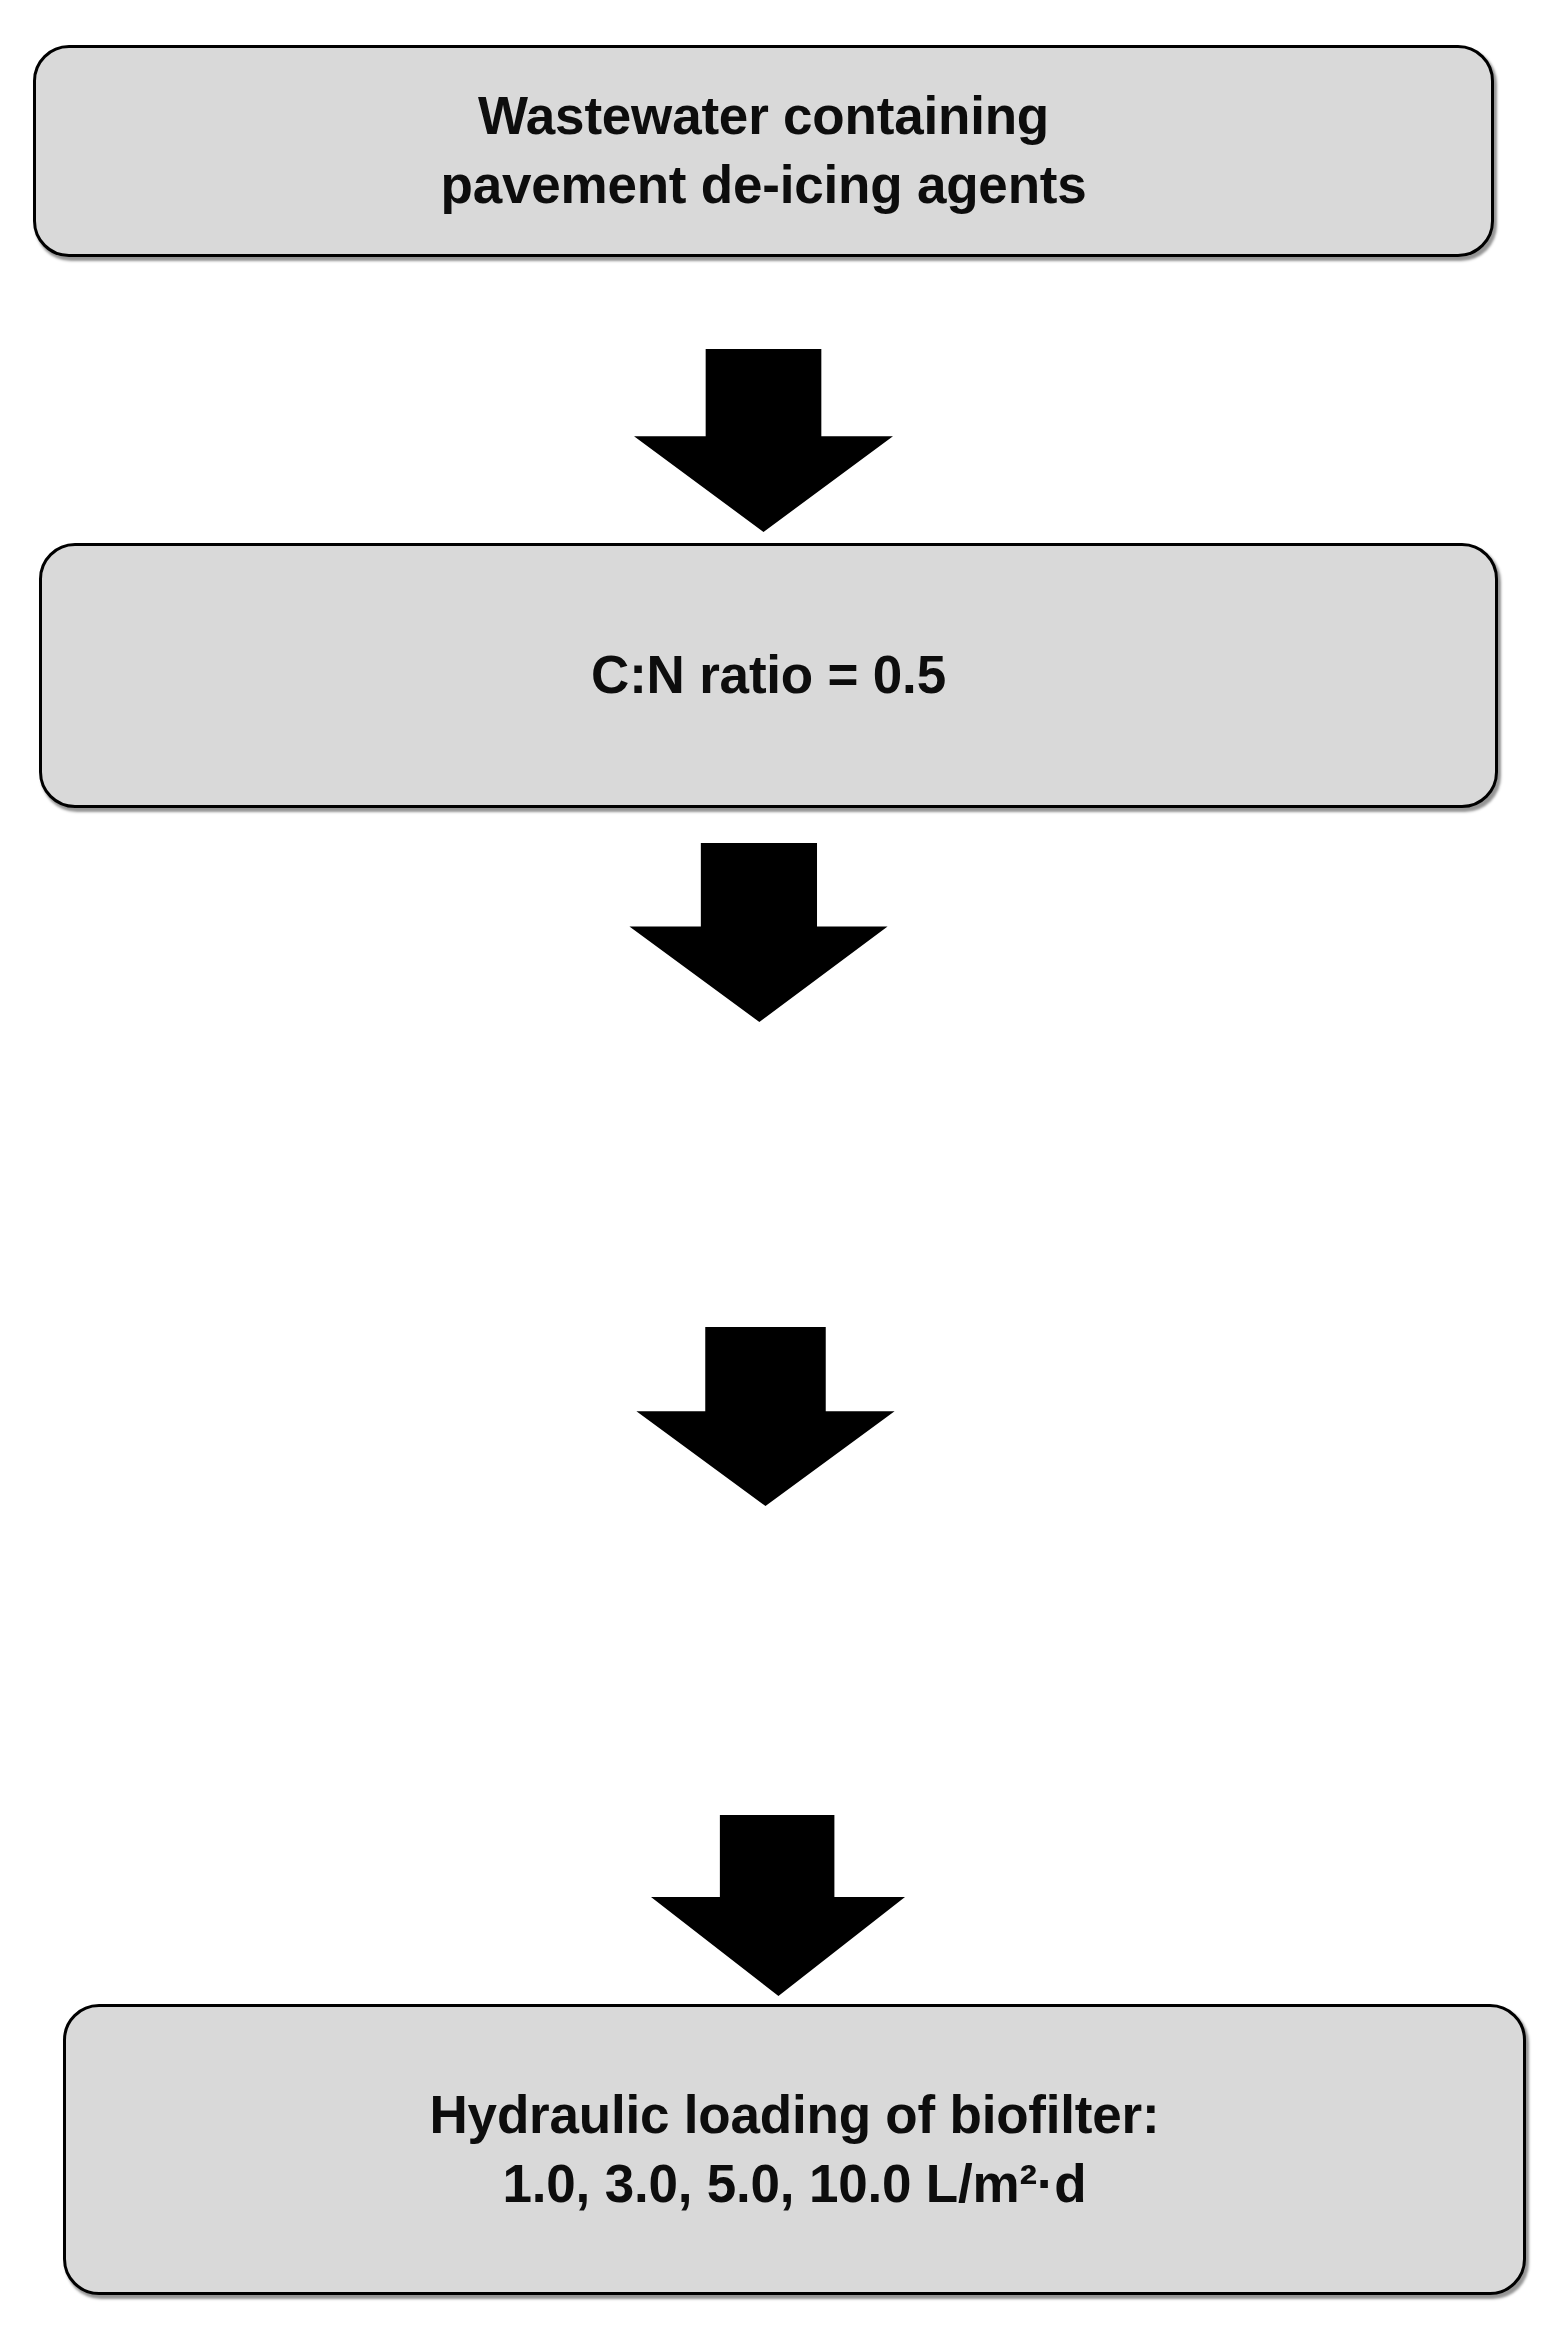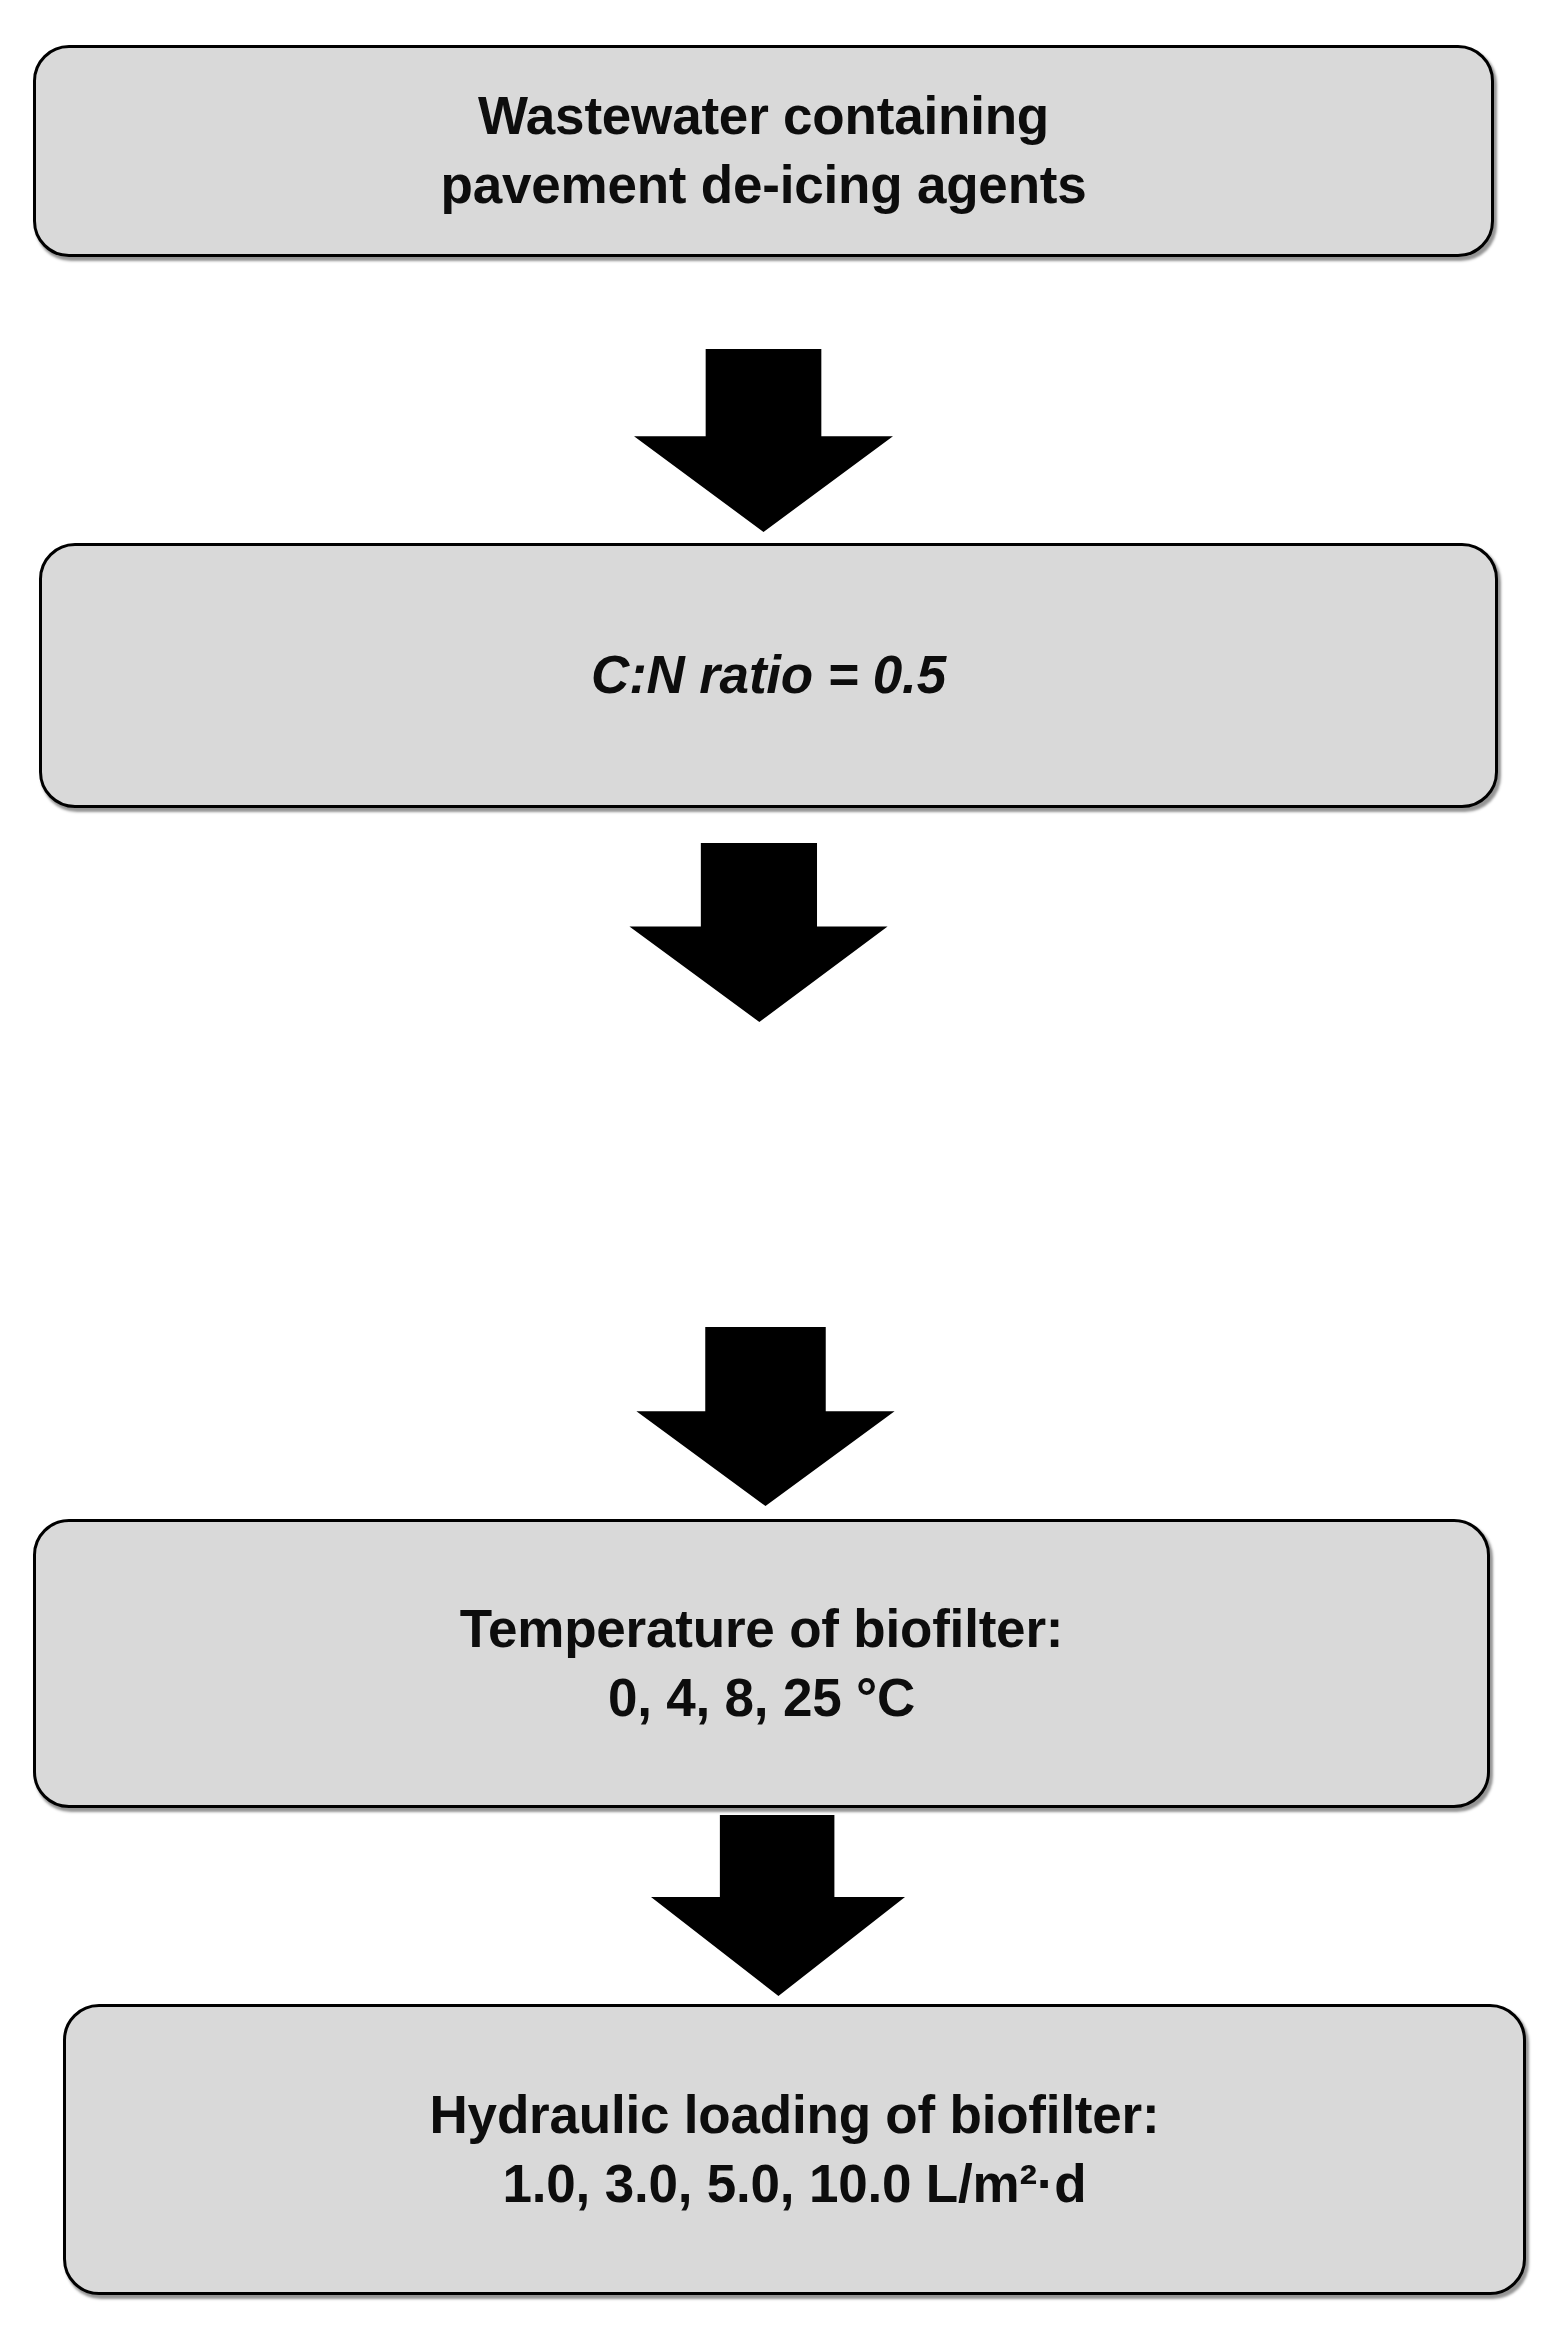--- a/index.html
+++ b/index.html
@@ -39,21 +39,21 @@
     white-space: pre-line;
   }
   
   #box-1 { left: 33px;  top: 45px;   width: 1461px; height: 212px; align-items: center; }
   #box-2 { left: 39px;  top: 543px;  width: 1459px; height: 265px; }
   #box-3 { left: 34px;  top: 1026px; width: 1457px; height: 280px; }
   #box-4 { left: 33px;  top: 1519px; width: 1457px; height: 289px; }
   #box-5 { left: 63px;  top: 2004px; width: 1463px; height: 291px; }
 
   #box-1 .box-text { font-size: 53px; }
-  #box-2 .box-text { font-size: 53px; font-style: italic; }
+  #box-2 .box-text { font-size: 53px; }
   #box-3 .box-text { font-size: 53px; }
   #box-4 .box-text { font-size: 53px; }
   #box-5 .box-text { font-size: 53px; }
 
   .flow-arrow {
     position: absolute;
     display: block;
   }
   #arrow-1 { left: 634px;  top: 349px;  width: 259px; height: 183px; }
   #arrow-2 { left: 629px;  top: 843px;  width: 259px; height: 179px; }
@@ -88,24 +88,20 @@
 
   <svg class="flow-arrow" id="arrow-2" viewBox="0 0 300 208" aria-hidden="true">
     <polygon points="83,0 218,0 218,97 300,97 151,208 0,97 83,97" fill="#000000"></polygon>
   </svg>
 
 
   <svg class="flow-arrow" id="arrow-3" viewBox="0 0 300 208" aria-hidden="true">
     <polygon points="80,0 220,0 220,98 300,98 150,208 0,98 80,98" fill="#000000"></polygon>
   </svg>
 
-  <div class="flow-box" id="box-4">
-    <span class="box-text">Temperature of biofilter:
-0, 4, 8, 25 °C</span>
-  </div>
 
   <svg class="flow-arrow" id="arrow-4" viewBox="0 0 295 210" aria-hidden="true">
     <polygon points="80,0 213,0 213,95 295,95 148,210 0,95 80,95" fill="#000000"></polygon>
   </svg>
 
   <div class="flow-box" id="box-5">
     <span class="box-text">Hydraulic loading of biofilter:
 1.0, 3.0, 5.0, 10.0 L/m²·d</span>
   </div>
 

